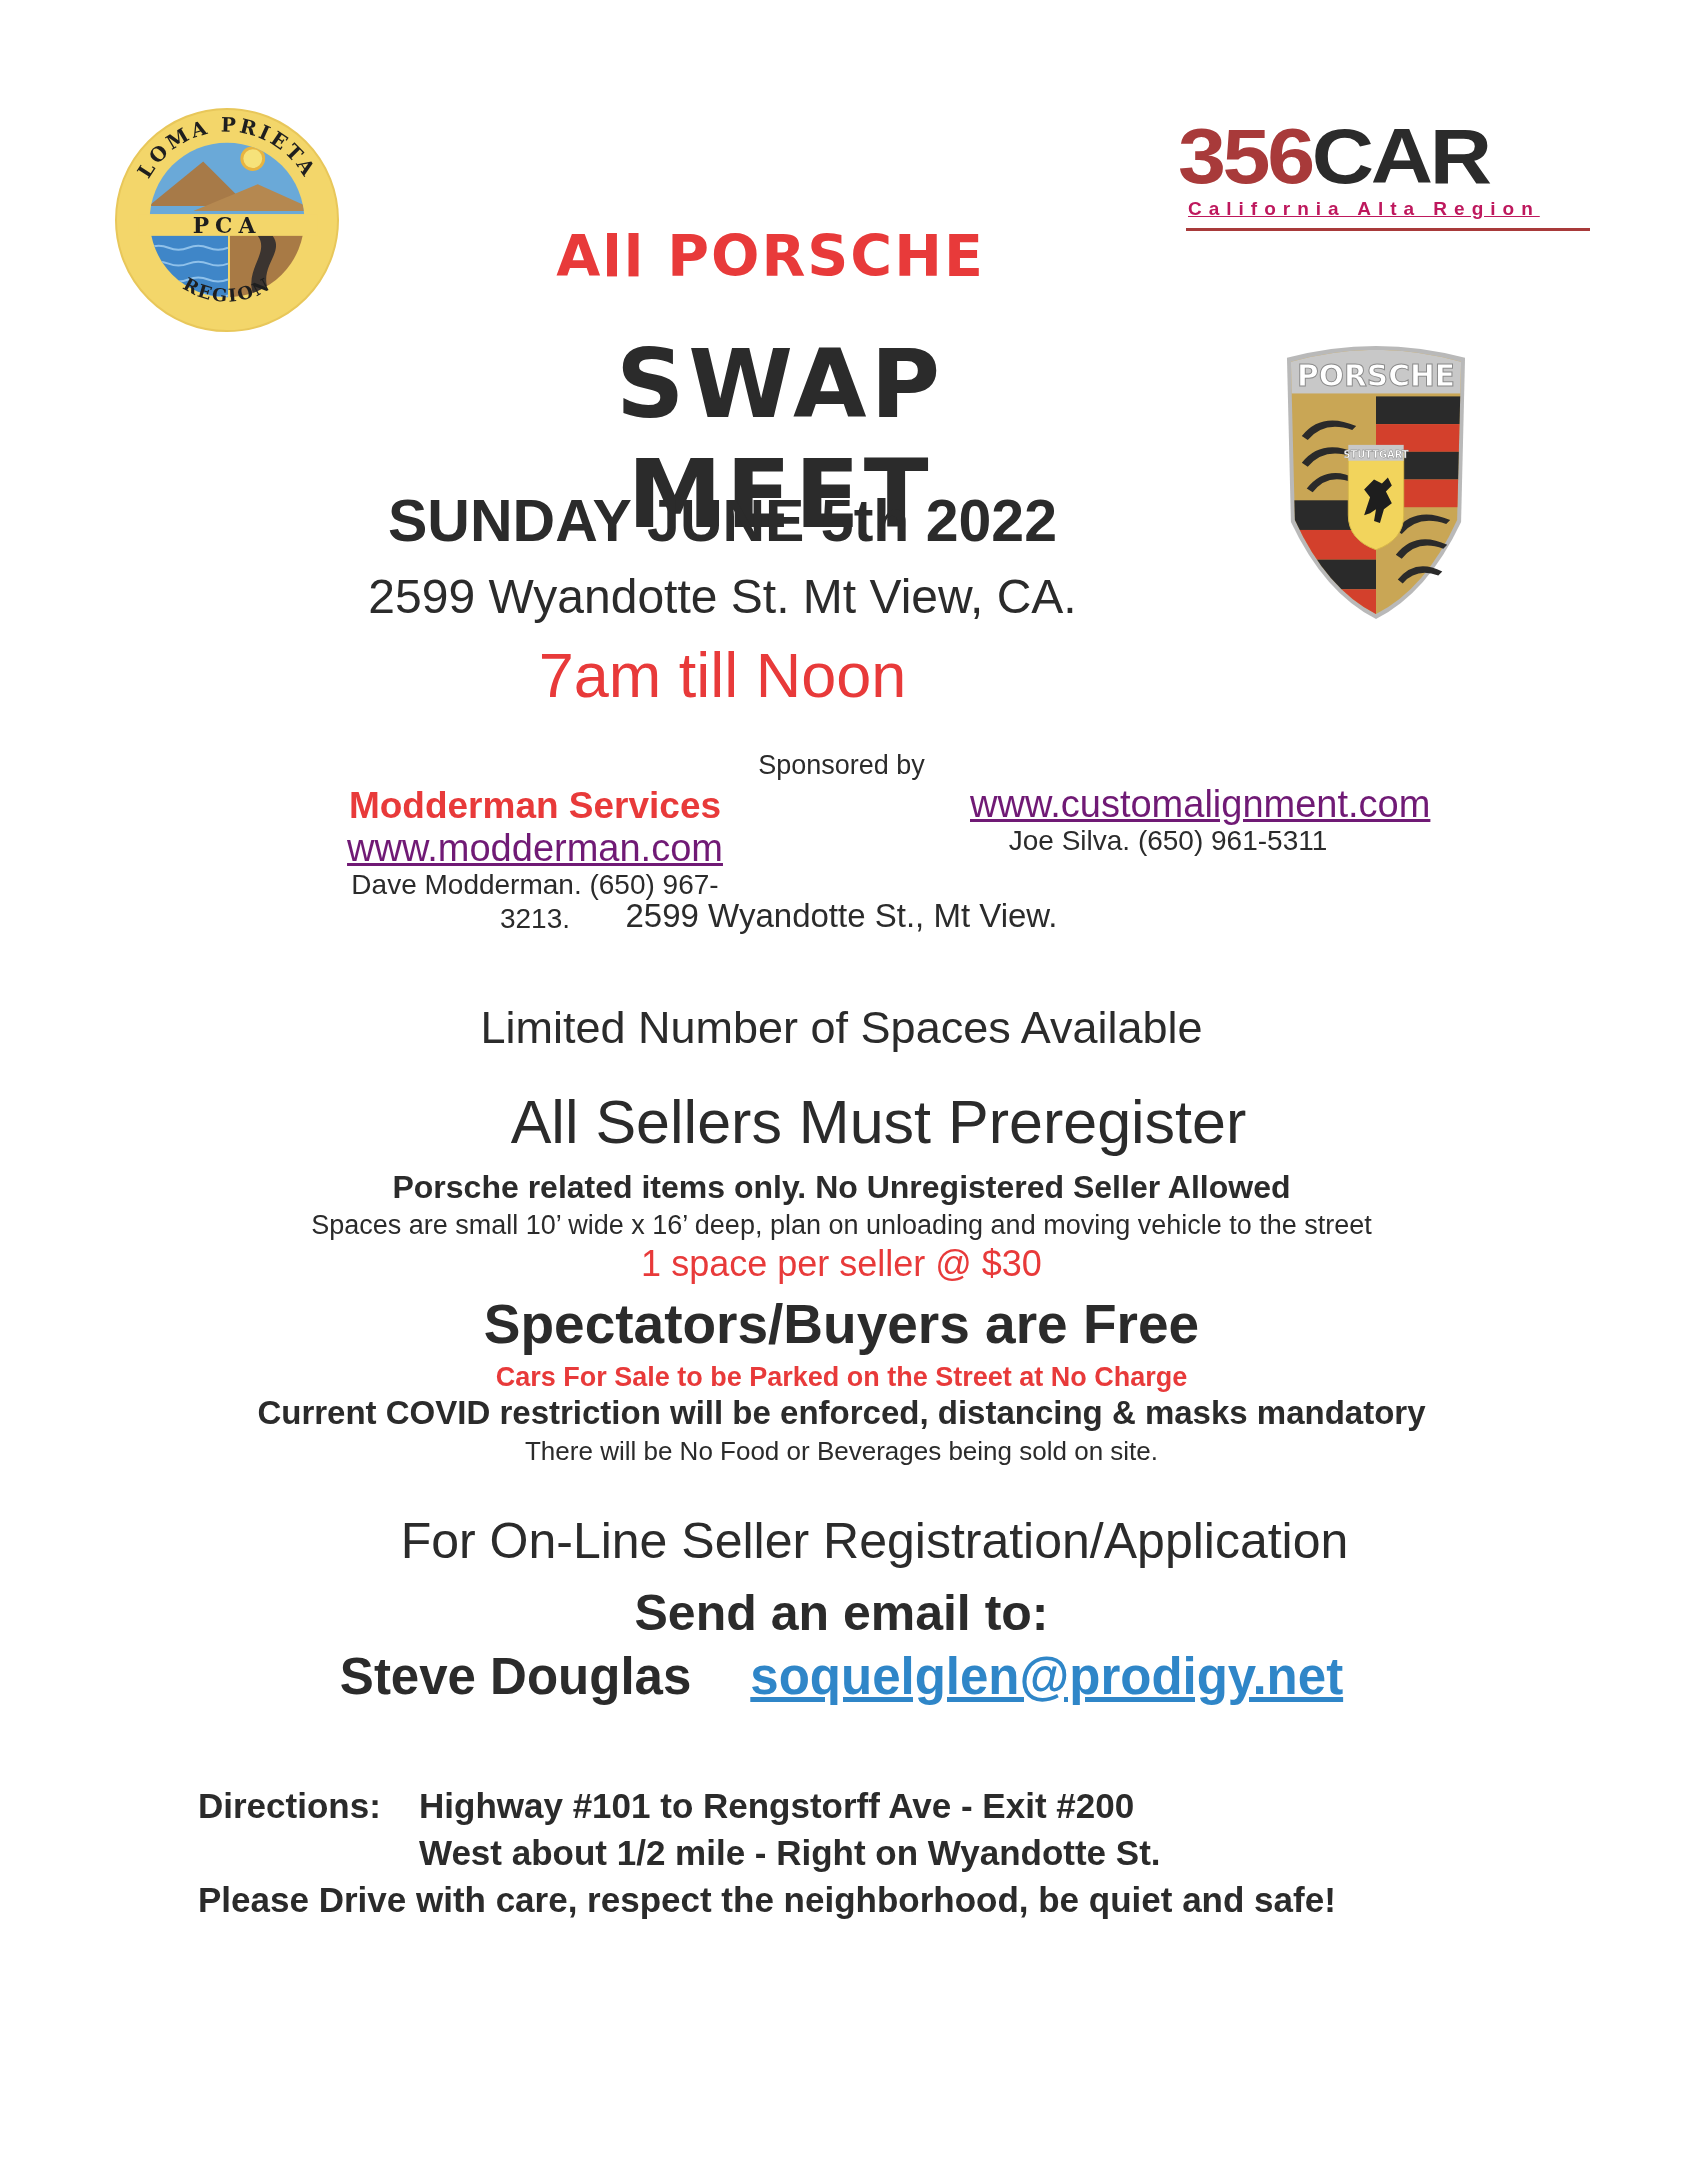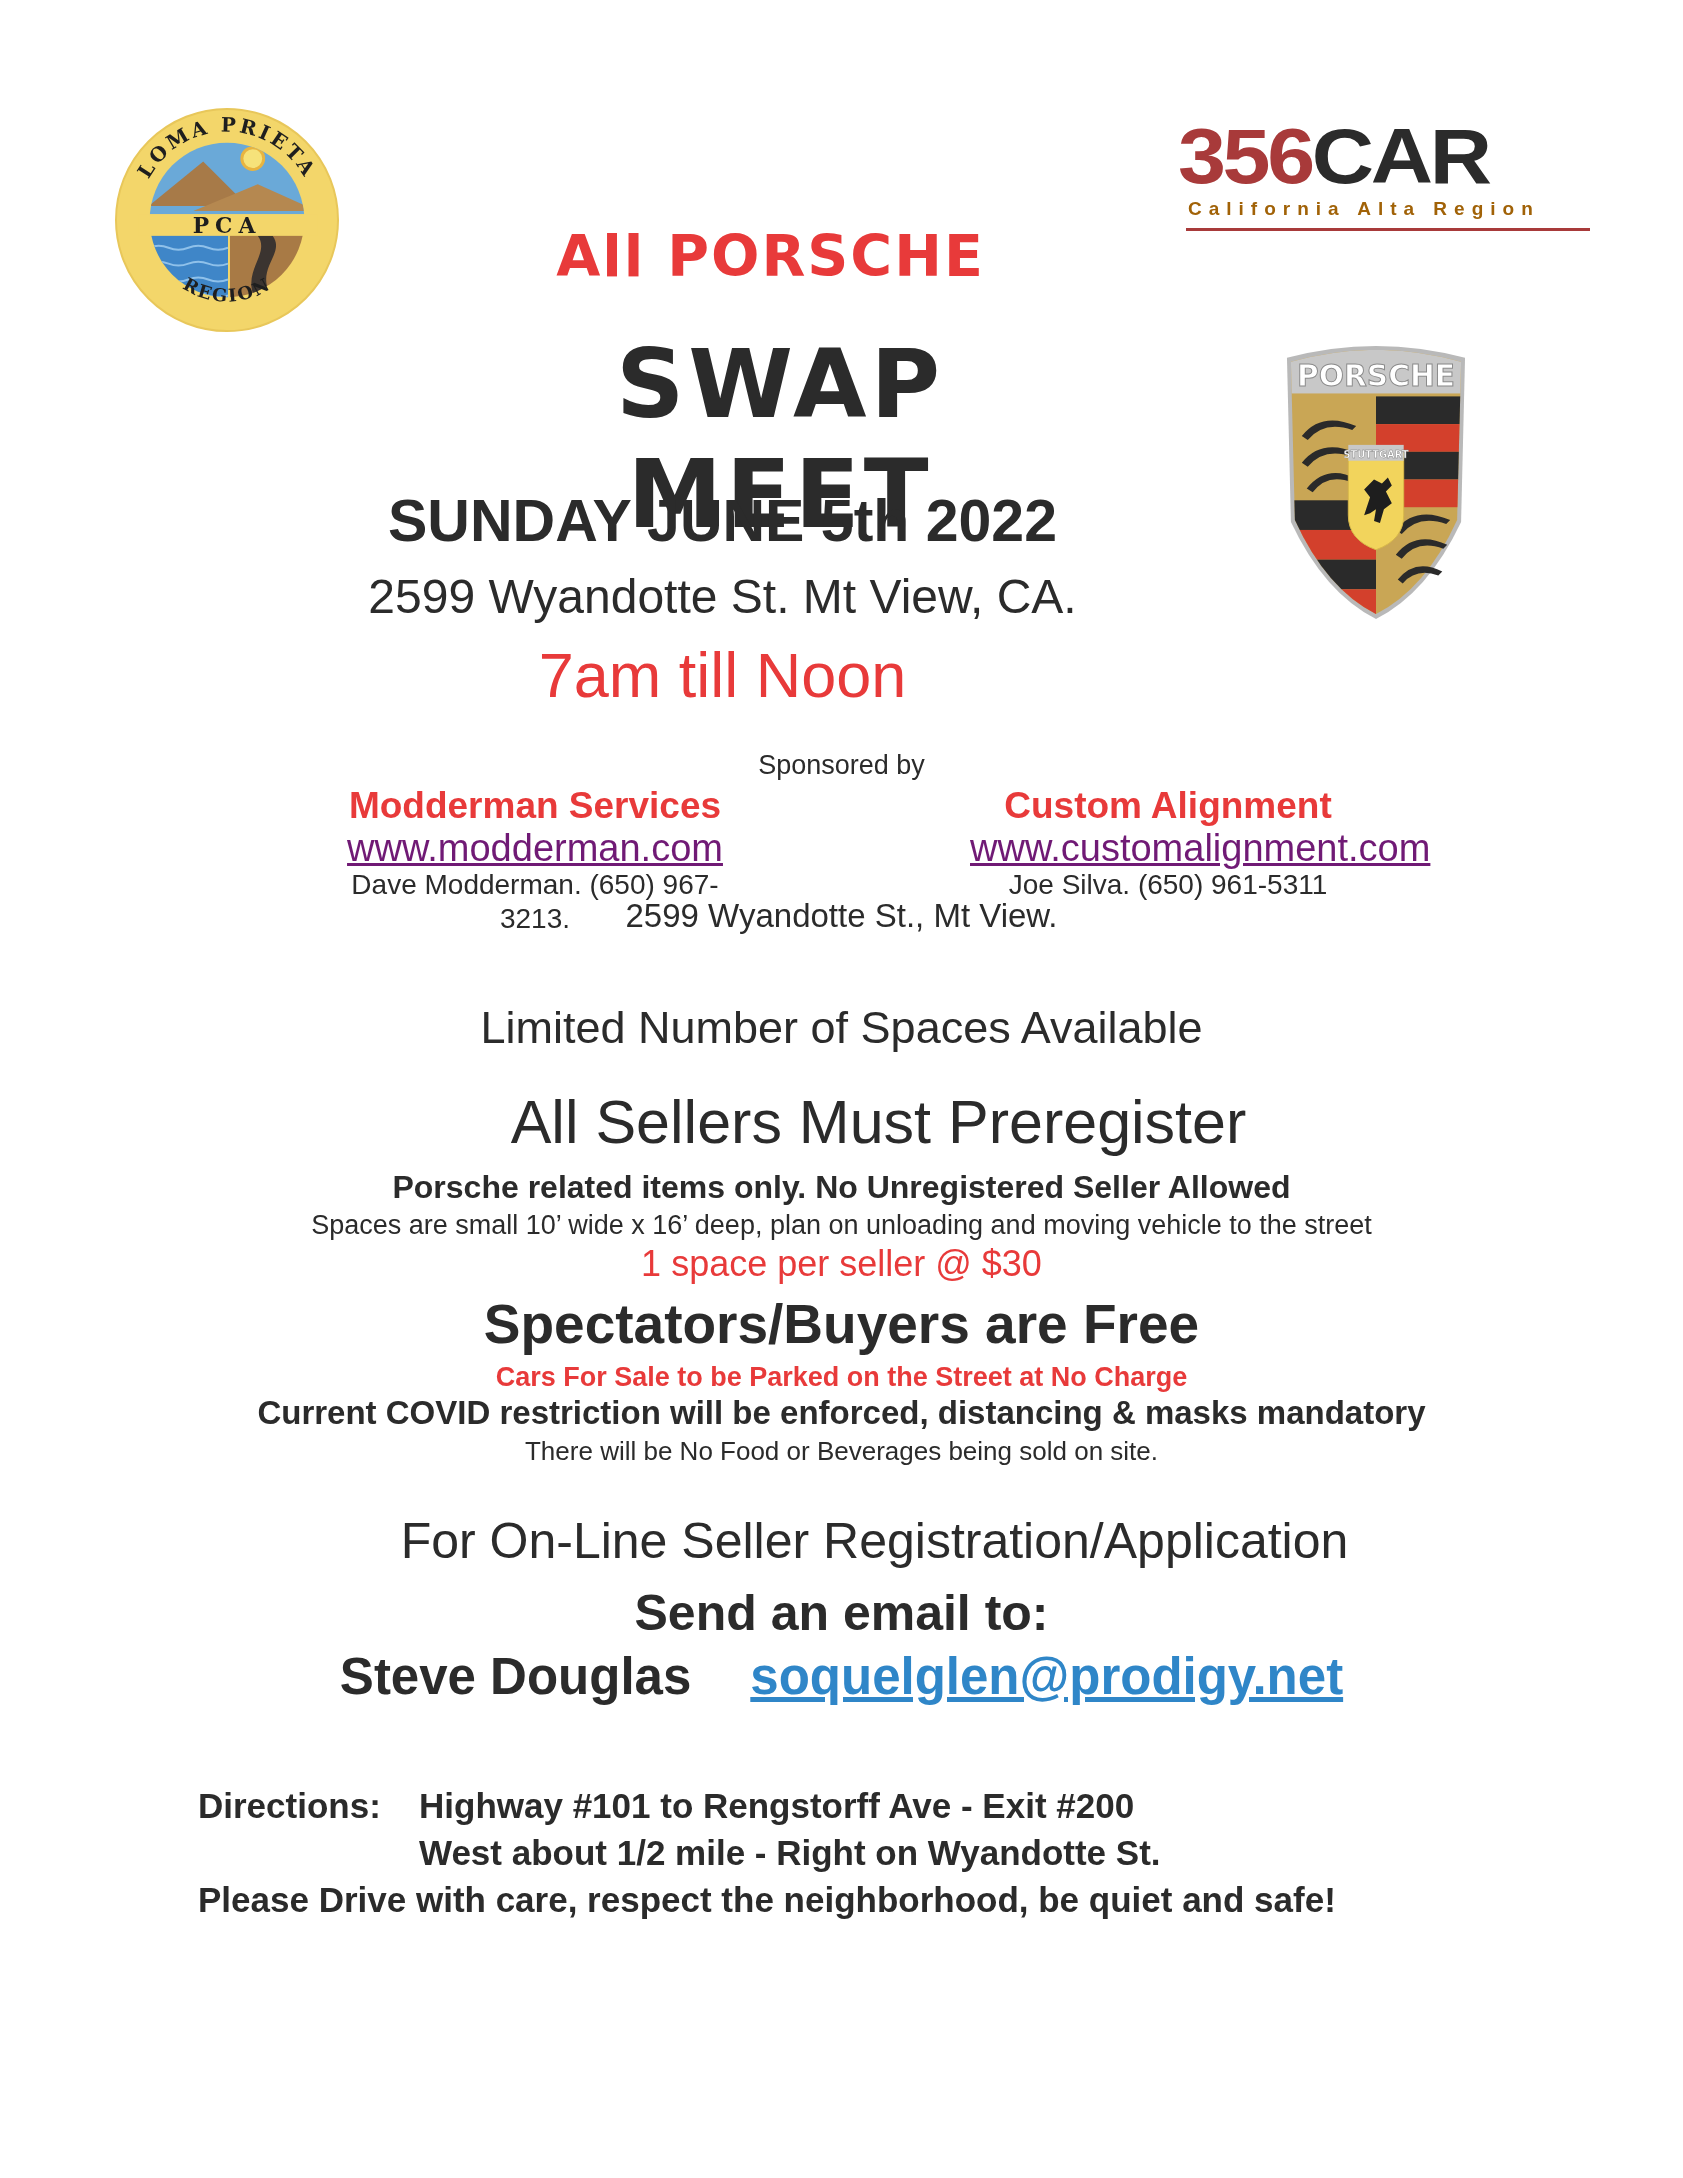--- a/index.html
+++ b/index.html
@@ -86,21 +86,21 @@
     <text font-family="DejaVu Serif, serif" font-weight="bold" font-size="18" fill="#1e1e1e" letter-spacing="2">
       <textPath href="#arcBot" startOffset="50%" text-anchor="middle">REGION</textPath>
     </text>
   </svg>
 </div>
 
 <div class="abs" id="car356-logo">
   <div style="font-family:'Liberation Sans',sans-serif; font-weight:900; font-size:77px; line-height:75px; letter-spacing:-3px; transform:scaleX(1.12); transform-origin:left;">
     <span style="color:#a83a3a;">356</span><span style="color:#2b2b2b;">CAR</span>
   </div>
-  <div style="font-family:'Liberation Sans',sans-serif; font-weight:bold; font-size:19px; letter-spacing:7px; color:#a16207; margin-left:10px; margin-top:4px;">California Alta Region</div>
+  <div style="font-family:'Liberation Sans',sans-serif; font-weight:bold; font-size:19px; letter-spacing:7px; color:#be185d; margin-left:10px; margin-top:4px;text-decoration:underline;">California Alta Region</div>
   <div style="height:3px; background:#a83a3a; width:404px; margin-top:8px; margin-left:8px;"></div>
 </div>
 
 <div class="abs" id="crest">
   <svg width="198" height="277" viewBox="0 0 200 280">
     <defs>
       <clipPath id="shield">
           <path d="M14 20 Q100 -4 186 20 L182 180 Q150 250 100 275 Q50 250 18 180 Z"></path>
         </clipPath>
     </defs>
@@ -140,21 +140,20 @@
 <div class="abs" id="event-address">2599 Wyandotte St. Mt View, CA.</div>
 <div class="abs" id="event-hours">7am till Noon</div>
 
 <div class="abs" id="sponsored-by">Sponsored by</div>
 <div class="sponsor" id="sponsor-left">
   <div class="sponsor-name">Modderman Services</div>
   <a class="sponsor-url">www.modderman.com</a>
   <div class="sponsor-contact">Dave Modderman. (650) 967-3213.</div>
 </div>
 <div class="sponsor" id="sponsor-right">
-  <div class="sponsor-name">Custom Alignment</div>
   <a class="sponsor-url">www.customalignment.com</a>
   <div class="sponsor-contact">Joe Silva. (650) 961-5311</div>
 </div>
 <div class="abs" id="sponsor-address">2599 Wyandotte St., Mt View.</div>
 
 <div class="abs center" id="limited">Limited Number of Spaces Available</div>
 <div class="abs center" id="preregister">All Sellers Must Preregister</div>
 <div class="abs center" id="related-only">Porsche related items only.  No Unregistered Seller Allowed</div>
 <div class="abs center" id="space-size">Spaces are small 10’ wide x 16’ deep, plan on unloading and moving vehicle to the street</div>
 <div class="abs center" id="space-price">1 space per seller @ $30</div>

